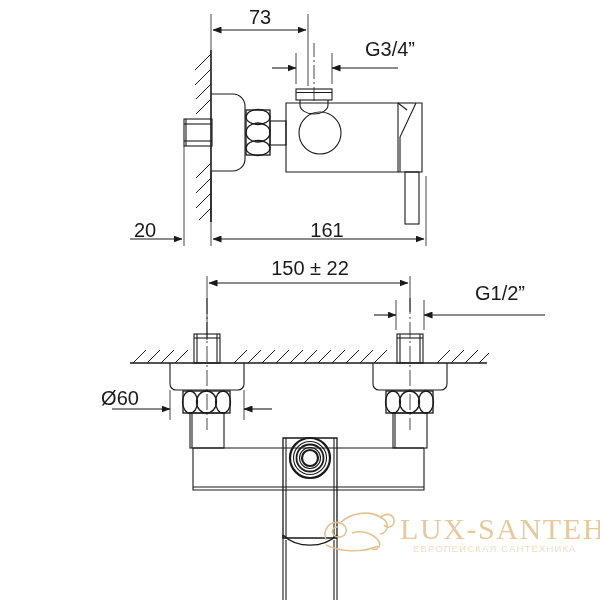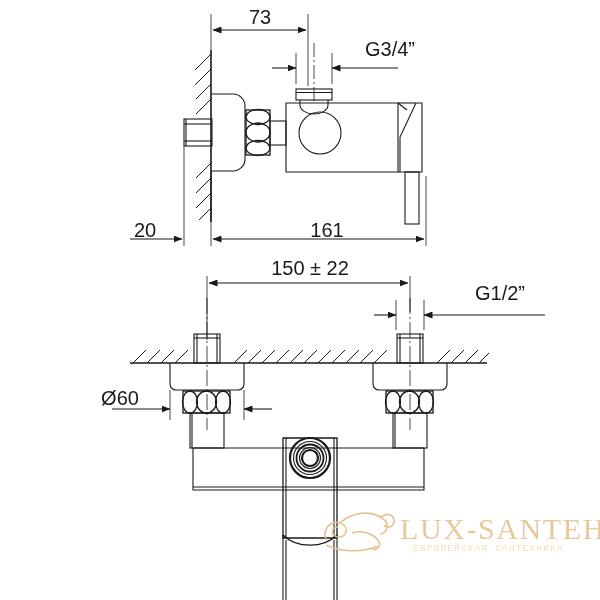--- a/index.html
+++ b/index.html
@@ -32,21 +32,21 @@
     top: 512px;
     font-family: "Liberation Serif", serif;
     font-size: 30px;
     letter-spacing: 1.6px;
     color: #e9c999;
     white-space: nowrap;
   }
   #wm-sub {
     left: 413px;
     top: 543px;
-    font-family: Liberation Mono, monospace;
+    font-family: Liberation Sans, sans-serif;
     font-size: 9.5px;
     letter-spacing: 1.15px;
     color: #f2ddbd;
     white-space: nowrap;
   }
 </style>
 </head>
 <body>
 
 <div id="page">

